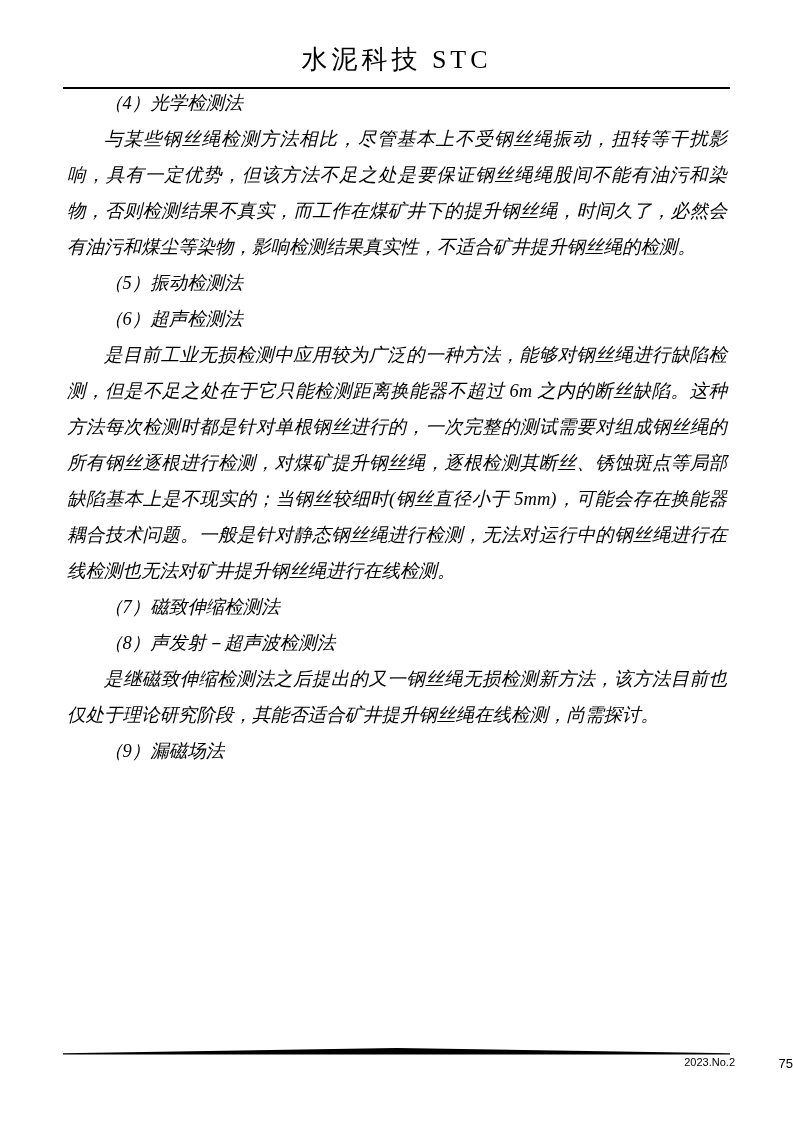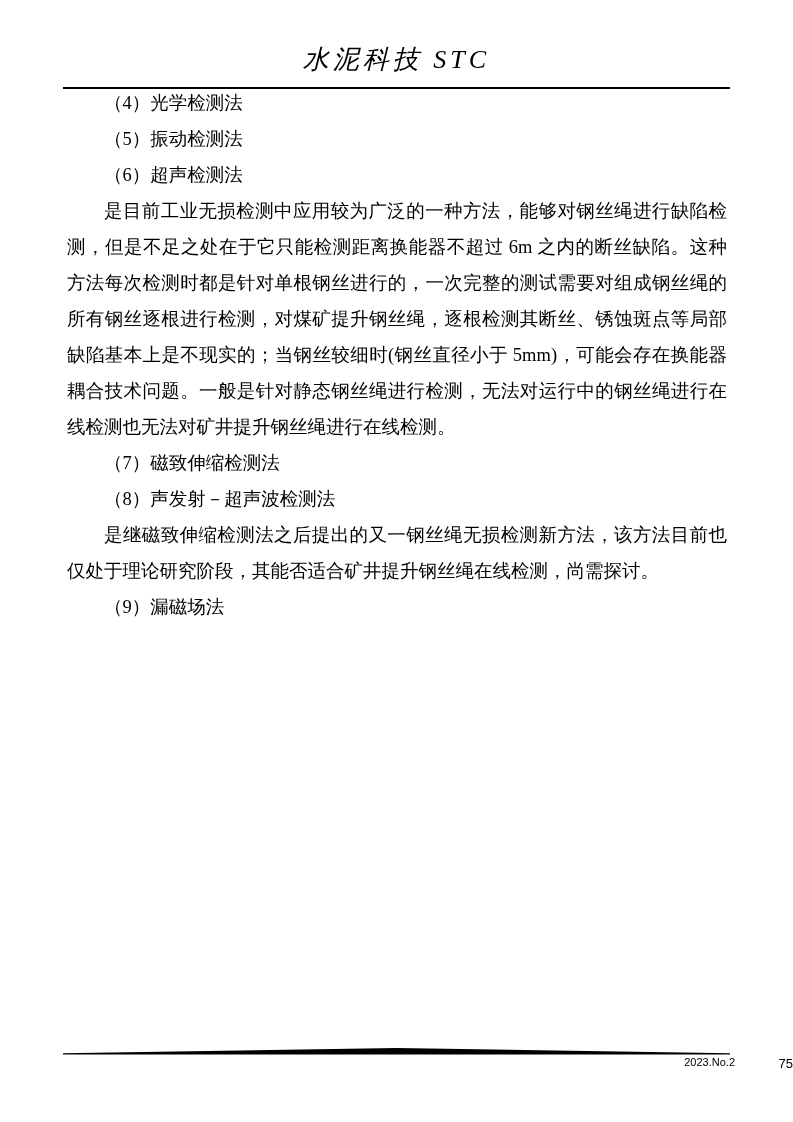--- a/index.html
+++ b/index.html
@@ -19,21 +19,20 @@
   .journal-title {
     position: absolute;
     top: 42px;
     left: 0;
     width: 100%;
     text-align: center;
     font-size: 26px;
     letter-spacing: 4px;
     white-space: nowrap;
     color: #000000;
-    font-style: italic;
   }
   .header-rule {
     position: absolute;
     top: 87px;
     left: 63px;
     width: 667px;
     height: 2px;
     background: #000000;
   }
   .article-body {
@@ -43,20 +42,21 @@
     width: 660px;
     font-size: 18.5px;
     line-height: 36px;
     text-align: justify;
     color: #000000;
   }
   .article-body p {
     margin: 0;
     padding: 0;
     text-indent: 2em;
+    font-style: italic;
   }
   .footer-rule {
     position: absolute;
     top: 1048px;
     left: 63px;
     width: 667px;
     height: 8px;
     display: block;
   }
   .page-number {
@@ -82,20 +82,21 @@
 <body>
 
 <div class="page">
 
   <div class="journal-title">水泥科技 STC</div>
 
   <div class="header-rule"></div>
 
   <div class="article-body">
     <p>（4）光学检测法</p>
+    <p>与某些钢丝绳检测方法相比，尽管基本上不受钢丝绳振动，扭转等干扰影响，具有一定优势，但该方法不足之处是要保证钢丝绳绳股间不能有油污和染物，否则检测结果不真实，而工作在煤矿井下的提升钢丝绳，时间久了，必然会有油污和煤尘等染物，影响检测结果真实性，不适合矿井提升钢丝绳的检测。</p>
 
     <p>（5）振动检测法</p>
 
     <p>（6）超声检测法</p>
     <p>是目前工业无损检测中应用较为广泛的一种方法，能够对钢丝绳进行缺陷检测，但是不足之处在于它只能检测距离换能器不超过 6m 之内的断丝缺陷。这种方法每次检测时都是针对单根钢丝进行的，一次完整的测试需要对组成钢丝绳的所有钢丝逐根进行检测，对煤矿提升钢丝绳，逐根检测其断丝、锈蚀斑点等局部缺陷基本上是不现实的；当钢丝较细时(钢丝直径小于 5mm)，可能会存在换能器耦合技术问题。一般是针对静态钢丝绳进行检测，无法对运行中的钢丝绳进行在线检测也无法对矿井提升钢丝绳进行在线检测。</p>
 
     <p>（7）磁致伸缩检测法</p>
 
     <p>（8）声发射－超声波检测法</p>
     <p>是继磁致伸缩检测法之后提出的又一钢丝绳无损检测新方法，该方法目前也仅处于理论研究阶段，其能否适合矿井提升钢丝绳在线检测，尚需探讨。</p>

